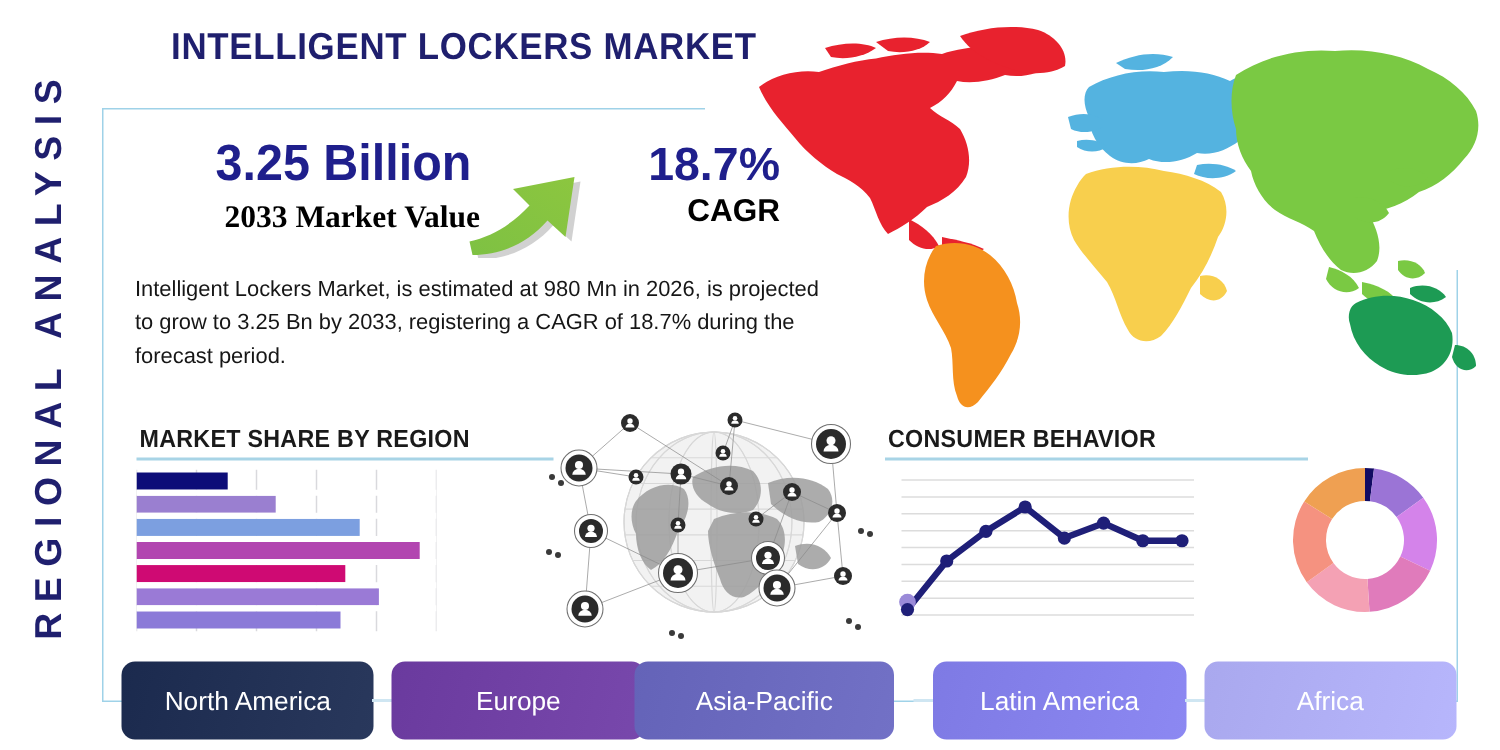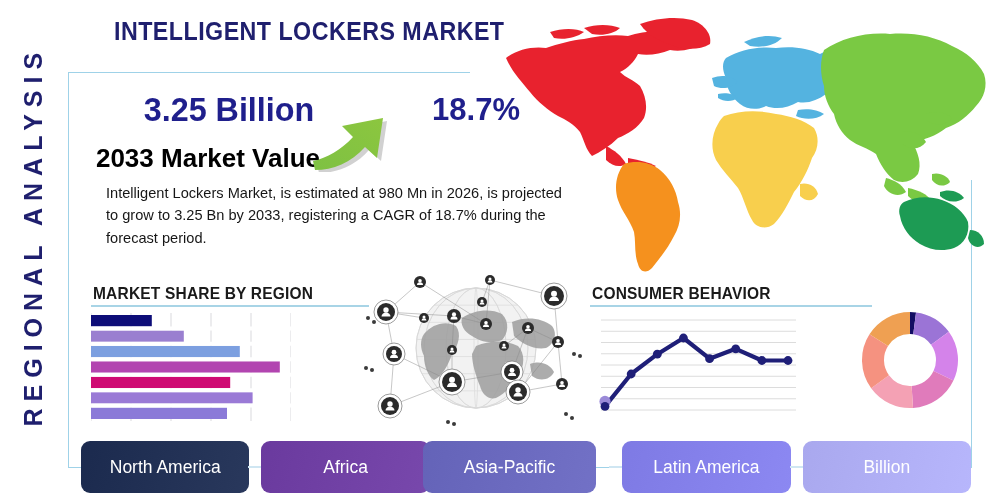--- a/index.html
+++ b/index.html
@@ -93,27 +93,27 @@
   #kpi-value {
     font-family: "Liberation Sans", sans-serif;
     font-weight: bold;
     font-size: 34px;
     color: #1f1f8c;
     line-height: 1.05;
     white-space: nowrap;
     transform: scaleX(0.95);
   }
   #kpi-label {
-    font-family: Liberation Sans, sans-serif;
-    font-weight: bold;
-    font-size: 26px;
+    font-family: Liberation Serif, serif;
+    font-weight: bold;
+    font-size: 21px;
     color: #000000;
     line-height: 1.15;
     white-space: nowrap;
-    margin-top: 16px;
+    margin-top: 4px;
   }
   #kpi-right {
     position: absolute;
     left: 310px;
     top: 2px;
     width: 120px;
     text-align: right;
   }
   #cagr-value {
     font-family: "Liberation Sans", sans-serif;
@@ -136,21 +136,21 @@
     position: absolute;
     left: 218px;
     top: -4px;
     width: 100px;
     height: 84px;
   }
 
   
   #description {
     position: absolute;
-    left: 106px;
+    left: 90px;
     top: 182px;
     width: 470px;
     font-family: "Liberation Sans", sans-serif;
     font-size: 14.6px;
     line-height: 1.53;
     color: #161616;
   }
 
   
   #world-map {
@@ -277,20 +277,21 @@
         </linearGradient>
       </defs>
       <g transform="translate(3,4)">
         <path d="M2 69 C 16 66, 30 58, 42 45 L 31 34 L 72 26 L 66 66 L 54 55 C 40 71, 22 78, 4 78 Z" fill="#9a9a9a" opacity="0.45" transform="translate(4,3)"></path>
         <path d="M2 69 C 16 66, 30 58, 42 45 L 31 34 L 72 26 L 66 66 L 54 55 C 40 71, 22 78, 4 78 Z" fill="url(#arrowGrad)"></path>
       </g>
     </svg>
 
     <div id="kpi-right">
       <div id="cagr-value">18.7%</div>
+      <div id="cagr-label">CAGR</div>
     </div>
   </div>
 
   <div id="description">Intelligent Lockers Market, is estimated at 980 Mn in 2026, is projected to grow to 3.25 Bn by 2033, registering a CAGR of 18.7% during the forecast period.</div>
 
   <svg id="world-map" viewBox="0 0 512 272">
     <g id="m-na">
         <path d="M18 52 C28 44 44 40 58 42 C70 38 84 34 96 33 C110 30 126 28 140 30 C152 26 168 24 182 26 C196 24 208 28 214 36 C206 44 192 46 182 44 C172 48 160 50 150 48 C146 56 140 62 132 66 C138 72 146 74 152 80 C158 90 160 102 156 112 C150 122 140 128 130 132 C122 140 112 146 104 150 C98 144 96 134 92 126 C86 118 78 114 70 110 C60 104 50 96 42 86 C34 76 24 66 18 52 Z" fill="#e8222e"></path>
         <path d="M152 18 C168 12 188 10 204 14 C216 18 224 28 222 38 C212 44 198 44 186 40 C174 36 160 30 152 18 Z" fill="#e8222e"></path>
         <path d="M96 22 C108 18 122 18 132 22 C126 28 114 30 104 28 Z" fill="#e8222e"></path>
@@ -510,29 +511,29 @@
       <path d="M 11.472259575903273 26.280313841008173 A 48 48 0 0 1 51.99999999999999 4
                L 51.99999999999999 26 A 26 26 0 0 0 30.047473936947604 38.06850333054609 Z" fill="#efa052"></path>
     </svg>
 
   <div id="region-buttons">
       <div class="region-button" style="left: 0px; width: 168.4px; background: linear-gradient(105deg, rgb(27, 42, 78) 0%, rgb(41, 56, 92) 100%); justify-content: center;">
         <span>North America</span>
       </div>
       <div class="region-connector" style="left: 167.4px; width: 14px;"></div>
       <div class="region-button" style="left: 180.4px; width: 168.4px; background: linear-gradient(105deg, rgb(106, 58, 158) 0%, rgb(120, 72, 172) 100%);">
-        <span>Africa</span>
+        <span>Europe</span>
       </div>
       <div class="region-connector" style="left: 347.8px; width: 14px;"></div>
       <div class="region-button" style="left: 342px; width: 173px; background: linear-gradient(105deg, rgb(100, 99, 184) 0%, rgb(114, 113, 198) 100%); align-items: center;">
         <span>Asia-Pacific</span>
       </div>
       <div class="region-connector" style="left: 528.2px; width: 14px;"></div>
       <div class="region-button" style="left: 541.2px; width: 168.4px; background: linear-gradient(105deg, rgb(126, 122, 228) 0%, rgb(140, 136, 242) 100%);">
         <span>Latin America</span>
       </div>
       <div class="region-connector" style="left: 708.6px; width: 14px;"></div>
       <div class="region-button" style="left: 721.6px; width: 168.4px; background: linear-gradient(105deg, rgb(169, 168, 238) 0%, rgb(183, 182, 252) 100%);">
-        <span>Billion</span>
+        <span>Africa</span>
       </div>
     </div>
 
 </div>
 
 </body></html>

